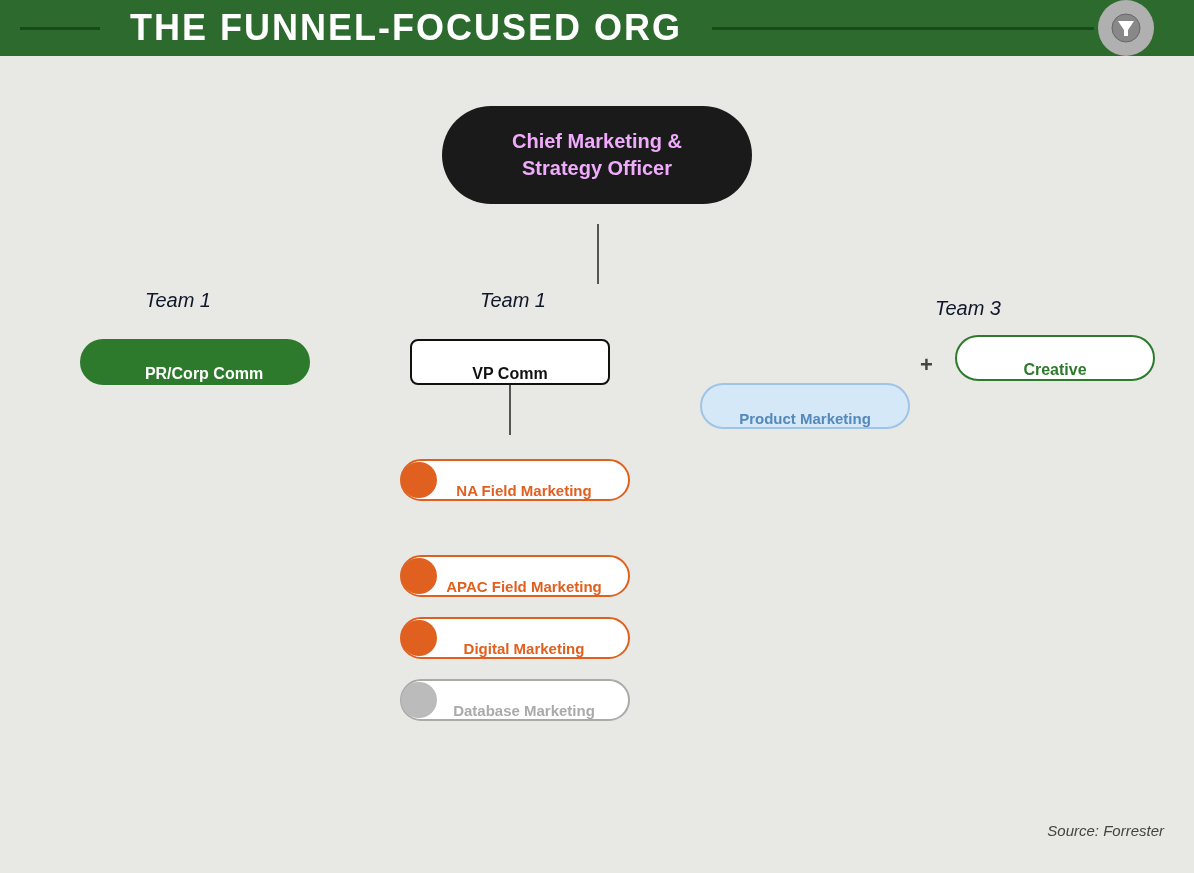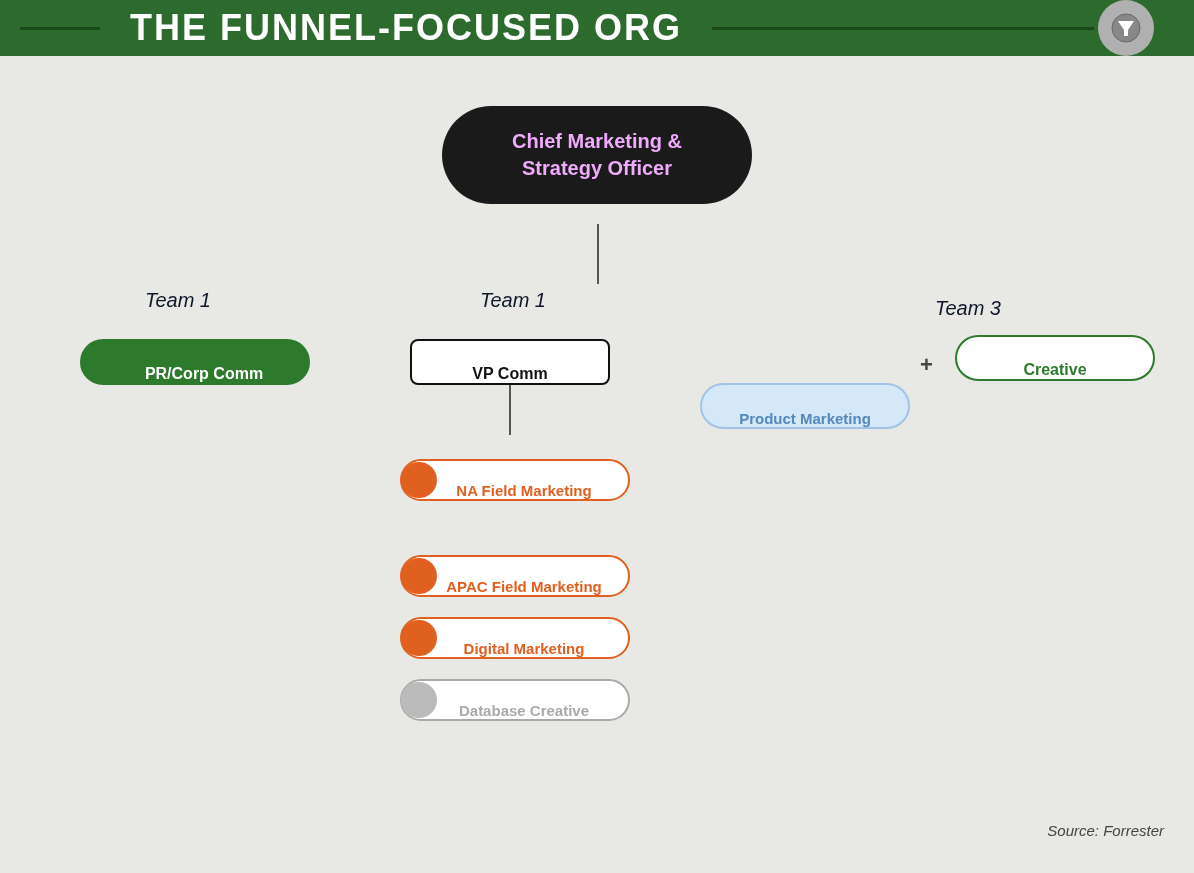--- a/index.html
+++ b/index.html
@@ -333,21 +333,21 @@
 
   <div class="pill pill-orange digital-field">
     <span class="pill-text">Digital Marketing</span>
   </div>
 
   <div class="pill pill-orange apac-field">
     <span class="pill-text">APAC Field Marketing</span>
   </div>
 
   <div class="pill pill-gray database-field">
-    <span class="pill-text">Database Creative</span>
+    <span class="pill-text">Database Marketing</span>
   </div>
 
 
   <div class="pill pill-product">
     <span>Product Marketing</span>
   </div>
 
   <div class="plus-sign">+</div>
 
   <div class="pill pill-creative">

